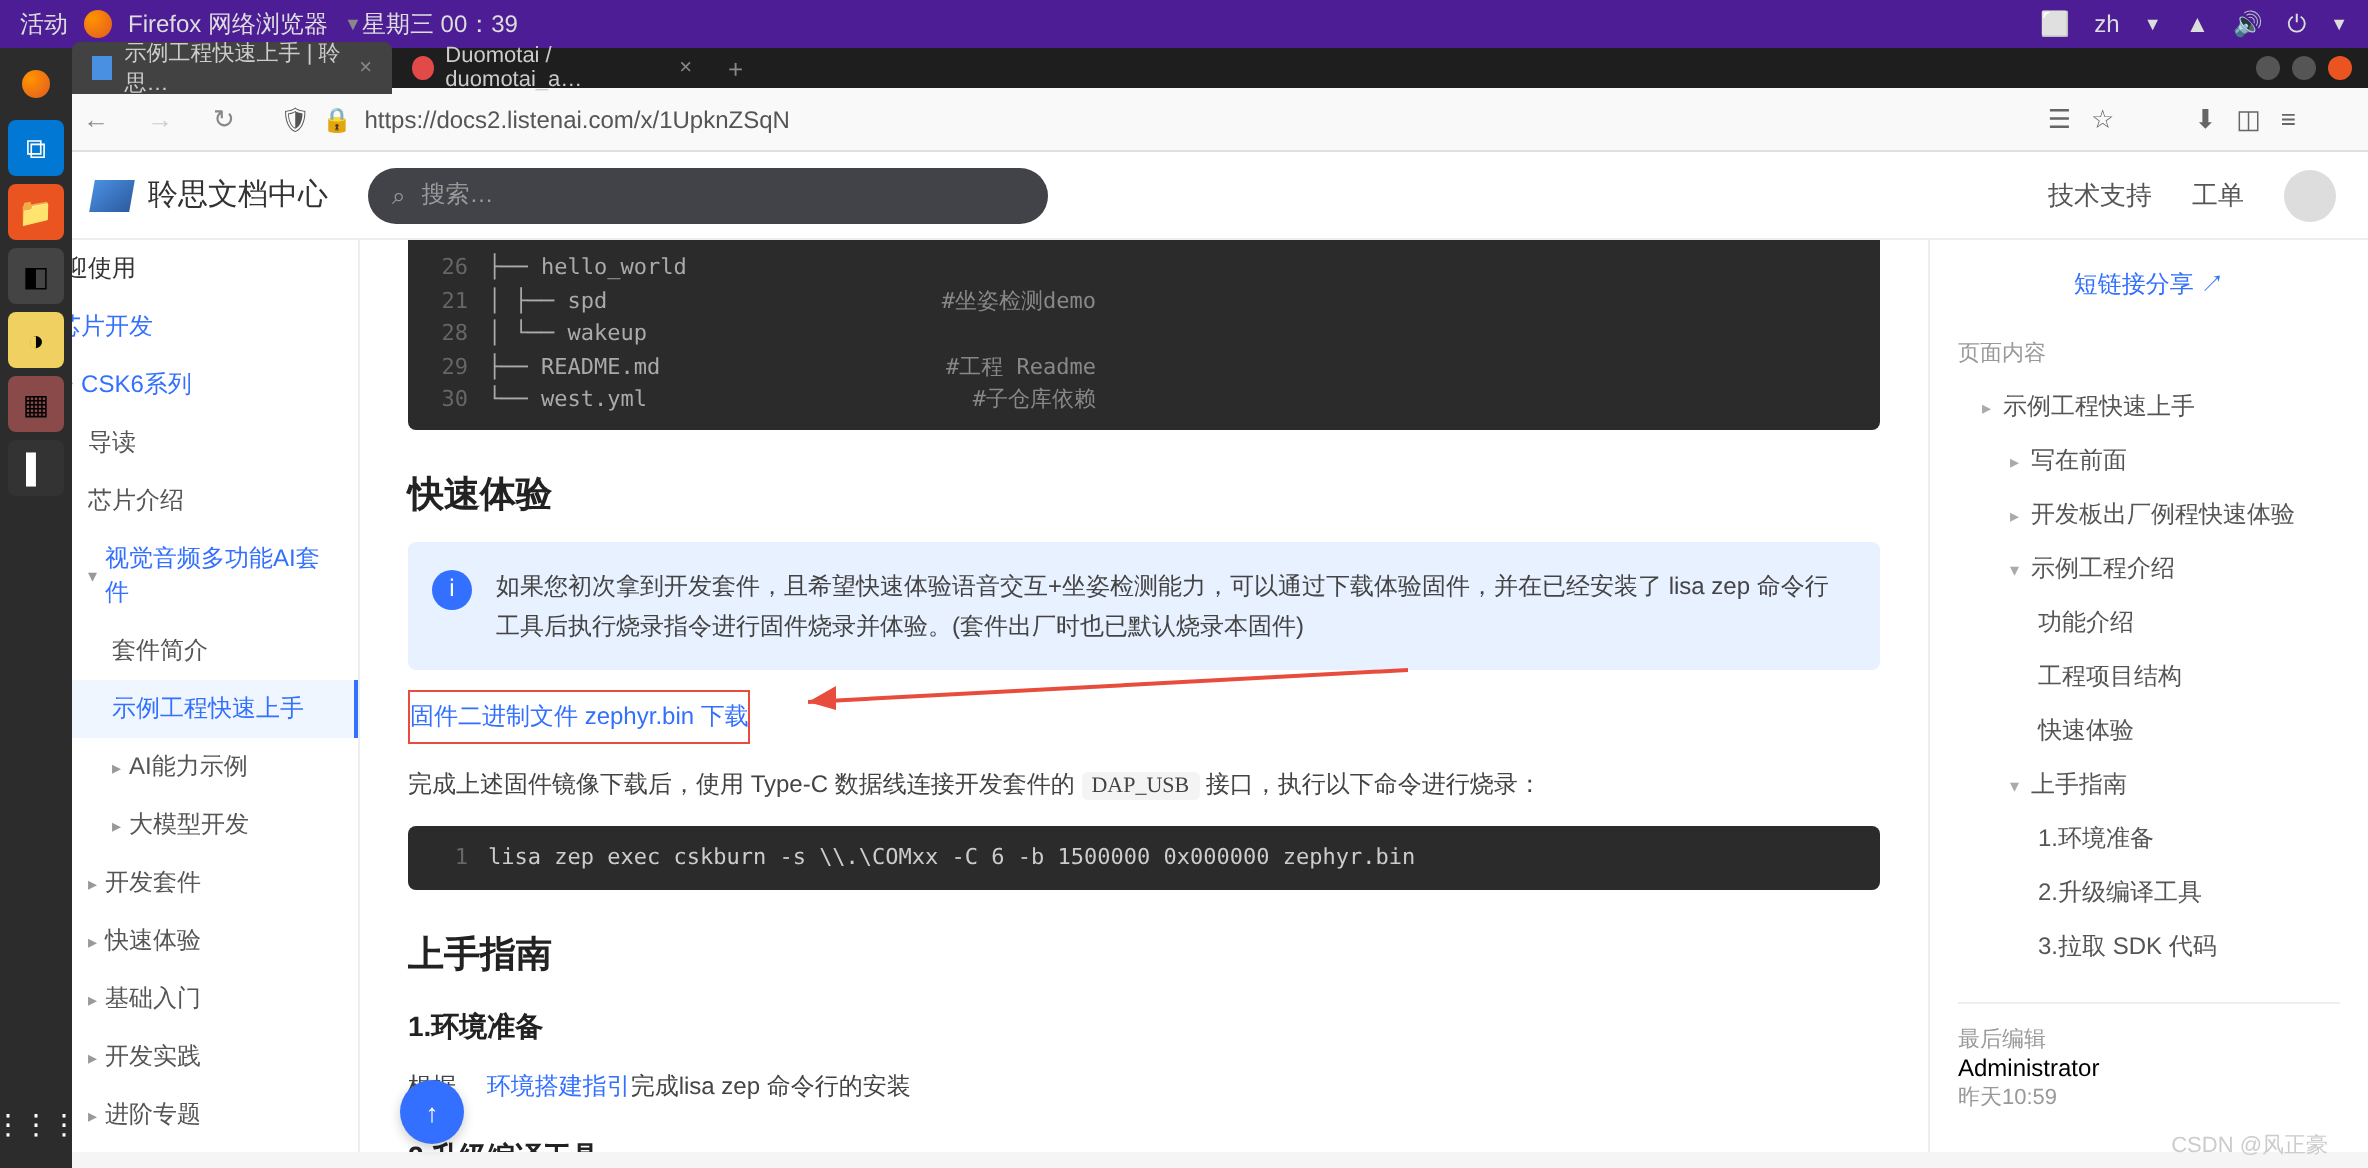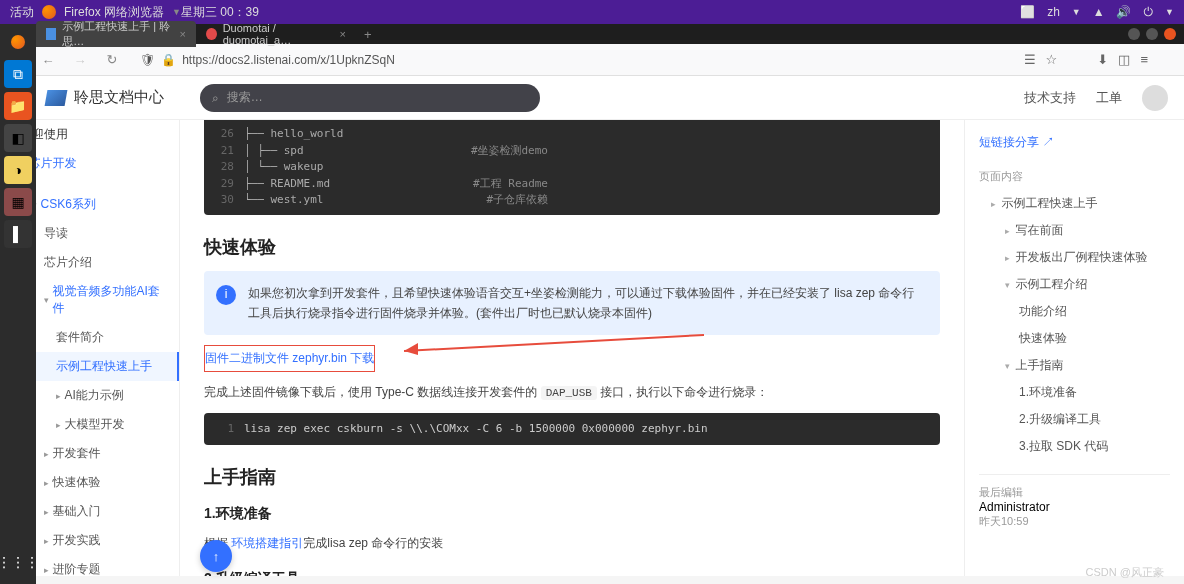--- a/index.html
+++ b/index.html
@@ -27,33 +27,33 @@
 .ff-url-input { flex: 1; height: 24px; display: flex; align-items: center; gap: 6px; padding: 0 8px; font-size: 12px; color: #555; }
 .ff-url-input .lock { color: #888; }
 .ff-url-right { display: flex; gap: 10px; color: #666; }
 
 
 .launcher { position: absolute; left: 0; top: 24px; width: 36px; height: 560px; background: #2c2c2c; display: flex; flex-direction: column; align-items: center; padding-top: 4px; gap: 4px; z-index: 100; }
 .launcher-icon { width: 28px; height: 28px; border-radius: 4px; display: flex; align-items: center; justify-content: center; font-size: 14px; cursor: pointer; }
 .launcher-apps { margin-top: auto; margin-bottom: 8px; }
 
 
-.doc-header { height: 44px; background: #fff; border-bottom: 1px solid #eee; display: flex; align-items: center; padding: 0 16px 0 46px; gap: 16px; }
+.doc-header { height: 44px; background: #fff; border-bottom: 1px solid #eee; display: flex; align-items: center; padding: 0 16px 0 46px; }
 .doc-logo { display: flex; align-items: center; gap: 8px; font-size: 15px; color: #333; }
 .doc-logo-icon { width: 20px; height: 16px; background: linear-gradient(135deg, #4a90e2, #2c5ba0); transform: skewX(-10deg); }
 .doc-search { flex: 0 0 340px; height: 28px; background: #424249; border-radius: 14px; display: flex; align-items: center; padding: 0 12px; gap: 8px; color: #999; font-size: 12px; margin-left: 20px; }
 .doc-header-right { margin-left: auto; display: flex; align-items: center; gap: 20px; font-size: 13px; color: #555; }
 .avatar { width: 26px; height: 26px; background: #ddd; border-radius: 50%; }
 
 
 .main { display: flex; height: 456px; }
 .sidebar { width: 180px; background: #fff; border-right: 1px solid #eee; overflow-y: auto; font-size: 12px; color: #555; padding-left: 10px; }
 .sb-item { padding: 6px 10px; cursor: pointer; display: flex; align-items: center; gap: 4px; }
 .sb-item.l1 { padding-left: 10px; color: #333; }
-.sb-item.l2 { padding-left: 22px; margin-top: 12px; }
+.sb-item.l2 { padding-left: 22px; }
 .sb-item.l3 { padding-left: 34px; }
 .sb-item.l4 { padding-left: 46px; }
 .sb-item.blue { color: #3370ff; }
 .sb-item.active { color: #3370ff; border-right: 2px solid #3370ff; background: #f0f6ff; }
 .sb-caret { font-size: 9px; color: #999; }
 
 .content { flex: 1; background: #fff; overflow-y: auto; padding: 0 24px 40px 24px; position: relative; }
 .code-block { background: #2b2b2b; color: #ccc; font-family: monospace; font-size: 11px; padding: 6px 12px; border-radius: 0 0 4px 4px; line-height: 1.5; }
 .code-line { display: flex; }
 .code-ln { color: #666; width: 28px; text-align: right; padding-right: 10px; }
@@ -61,25 +61,25 @@
 .code-comment { color: #888; margin-left: auto; padding-right: 380px; }
 .code-block.cmd { border-radius: 4px; margin-top: 8px; padding: 8px 12px; }
 
 h2 { font-size: 18px; color: #222; margin: 20px 0 12px 0; font-weight: 600; }
 h3 { font-size: 14px; color: #222; margin: 16px 0 10px 0; font-weight: 600; }
 .info-box { background: #e8f1ff; border-radius: 4px; padding: 12px 14px 12px 44px; position: relative; font-size: 12px; color: #444; line-height: 1.7; margin: 10px 0; }
 .info-icon { position: absolute; left: 12px; top: 14px; width: 20px; height: 20px; background: #3370ff; border-radius: 50%; color: #fff; display: flex; align-items: center; justify-content: center; font-size: 12px; }
 .link-box { border: 1px solid #e74c3c; display: inline-block; padding: 4px 0; }
 .link-box a { color: #3370ff; font-size: 12px; text-decoration: none; }
 .para { font-size: 12px; color: #444; margin: 10px 0; line-height: 1.7; }
-.code-inline { background: #f4f4f4; padding: 1px 5px; border-radius: 3px; font-family: Liberation Mono, monospace; font-size: 11px; margin-top: 12px; }
-.link { color: #3370ff; }
+.code-inline { background: #f4f4f4; padding: 1px 5px; border-radius: 3px; font-family: Liberation Serif, serif; font-size: 11px; margin-top: 12px; }
+.link { color: #3370ff; margin-left: 12px; }
 
 .toc { width: 220px; background: #fff; border-left: 1px solid #eee; padding: 10px 14px; font-size: 12px; overflow-y: auto; }
-.toc-share { text-align: left; color: #3370ff; padding: 4px 0 10px 0; }
+.toc-share { text-align: center; color: #3370ff; padding: 4px 0 10px 0; }
 .toc-title { color: #999; font-size: 11px; margin: 8px 0 6px 0; }
 .toc-item { padding: 5px 0 5px 12px; color: #555; cursor: pointer; display: flex; align-items: center; gap: 6px; }
 .toc-item.l2 { padding-left: 26px; }
 .toc-item.l3 { padding-left: 40px; }
 .toc-item .caret { font-size: 9px; color: #aaa; }
 .toc-editor { margin-top: 14px; padding-top: 10px; border-top: 1px solid #eee; }
 .toc-editor .small { font-size: 11px; color: #999; }
 
 .fab { position: absolute; left: 200px; bottom: 12px; width: 32px; height: 32px; background: #3370ff; border-radius: 50%; color: #fff; display: flex; align-items: center; justify-content: center; cursor: pointer; box-shadow: 0 2px 6px rgba(0,0,0,0.2); }
 
@@ -314,20 +314,23 @@
         <span>开发板出厂例程快速体验</span>
       </div>
     <div class="toc-item l2">
         <span class="caret">▾</span>
         <span>示例工程介绍</span>
       </div>
     <div class="toc-item l3">
         <span>功能介绍</span>
       </div>
     <div class="toc-item l3">
+        <span>工程项目结构</span>
+      </div>
+    <div class="toc-item l3">
         <span>快速体验</span>
       </div>
     <div class="toc-item l2">
         <span class="caret">▾</span>
         <span>上手指南</span>
       </div>
     <div class="toc-item l3">
         <span>1.环境准备</span>
       </div>
     <div class="toc-item l3">

